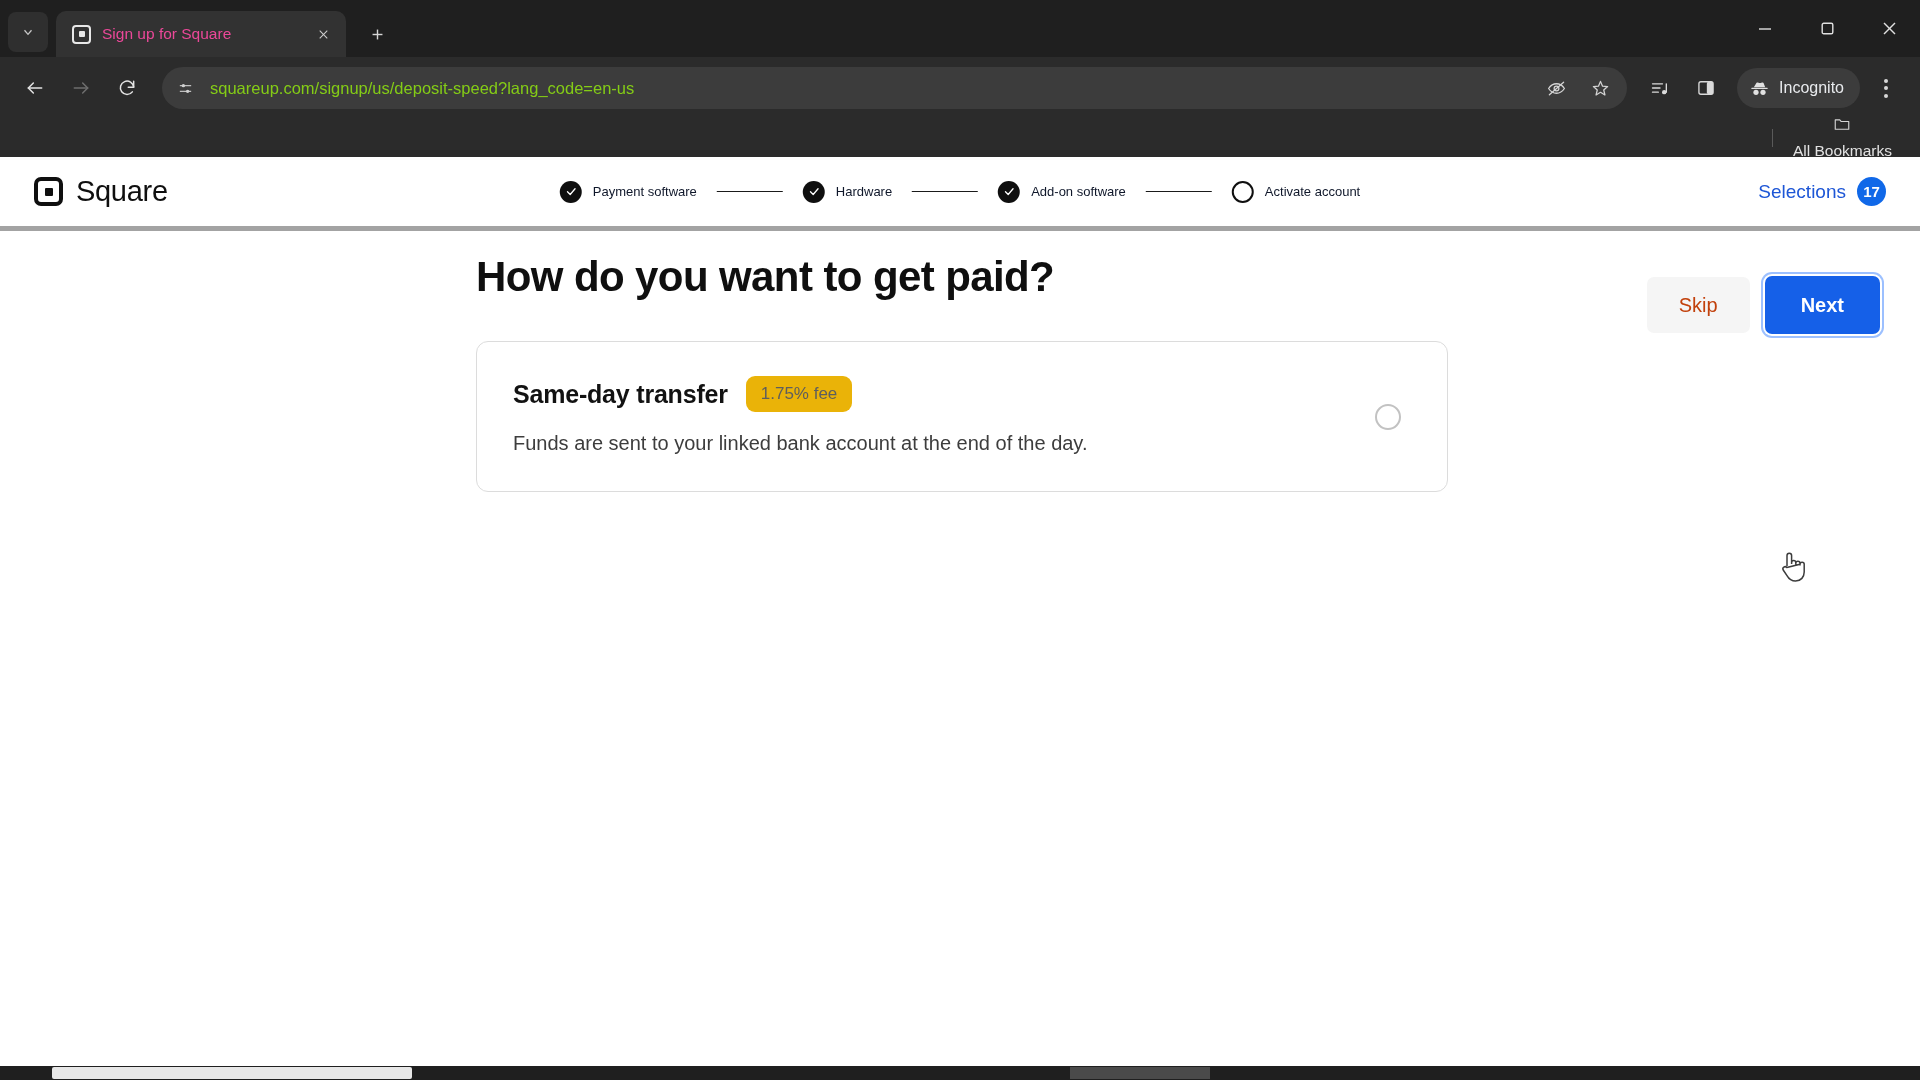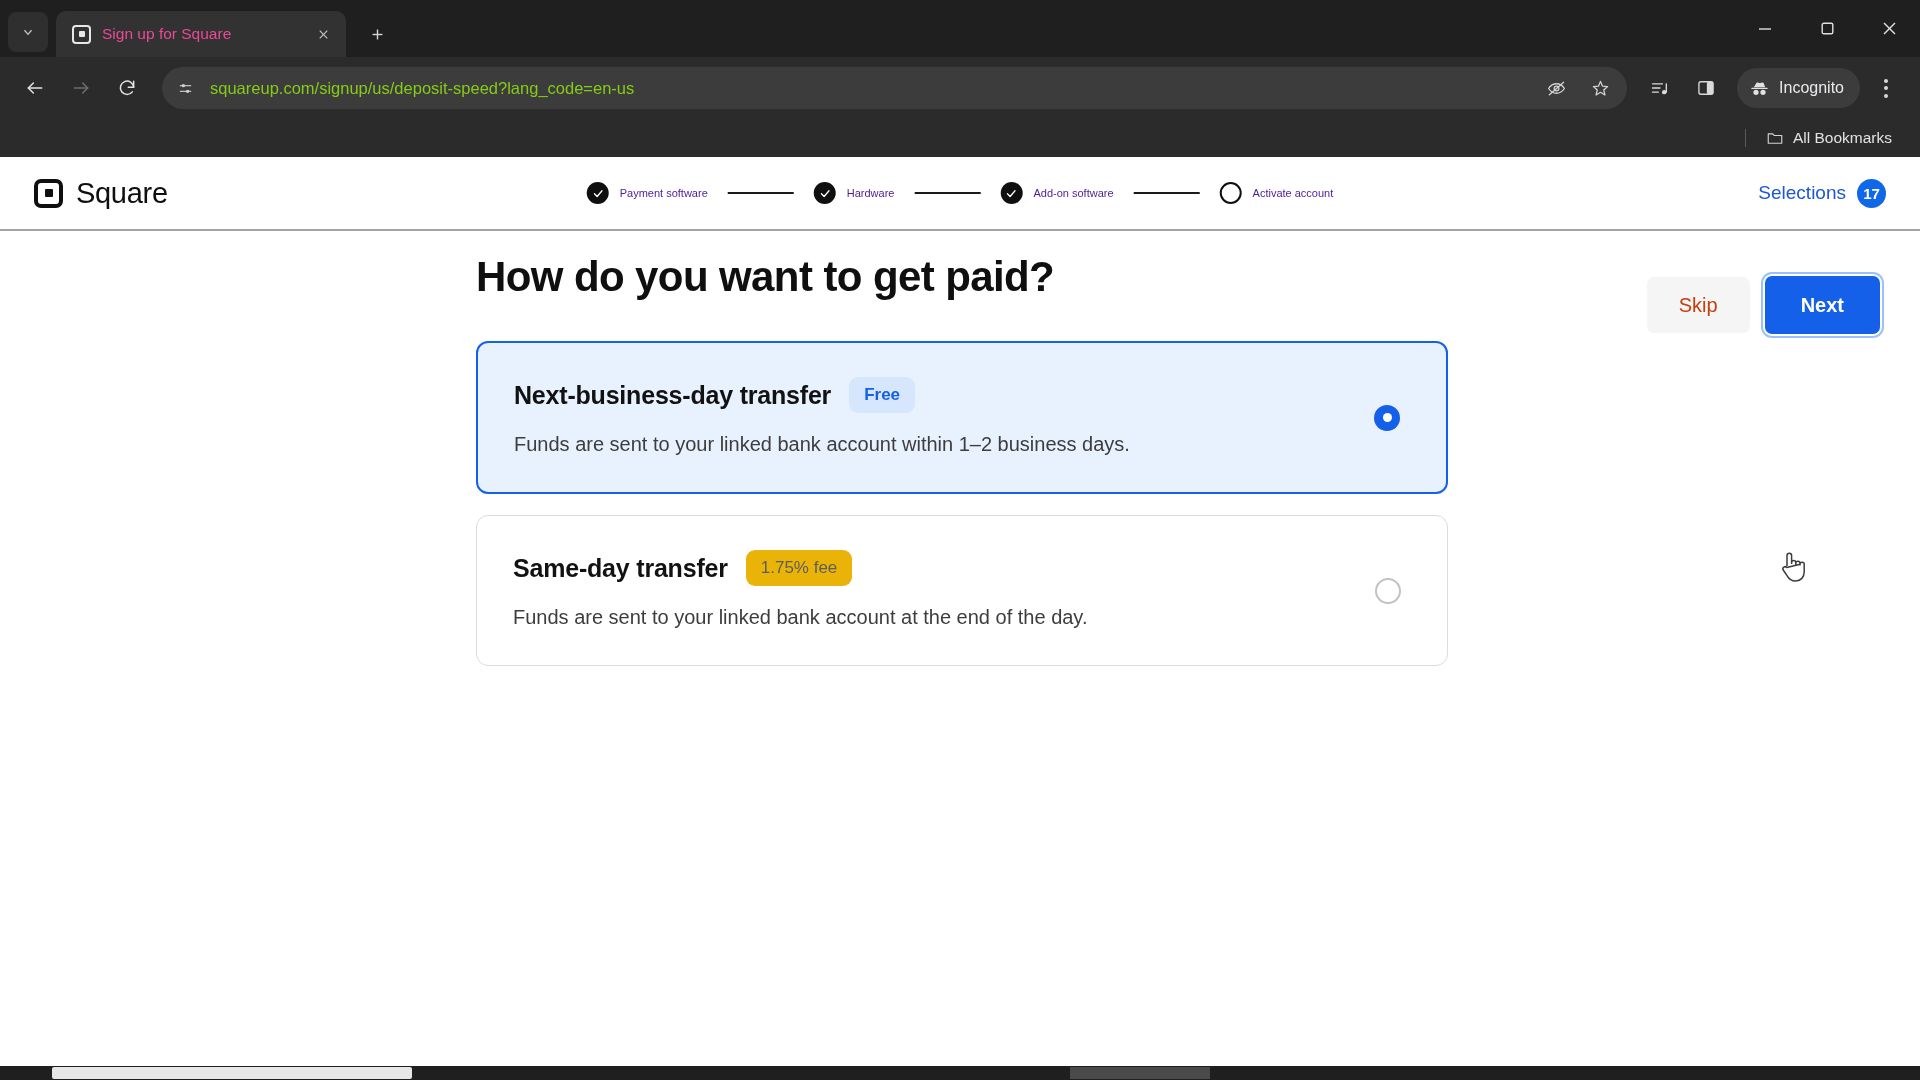--- a/index.html
+++ b/index.html
@@ -181,39 +181,39 @@
     align-items: center;
     justify-content: flex-end;
     padding-right: 18px;
     gap: 10px;
     flex: 0 0 auto;
     border-bottom: 1px solid #2b2b2b;
   }
   .bm-sep { width: 1px; height: 18px; background: #5a5a5a; }
   .bm-all {
     display: flex; align-items: center; gap: 9px;
-    padding: 5px 10px; border-radius: 6px; cursor: pointer;
+    padding: 5px 10px; border-radius: 6px; cursor: pointer; flex-direction: column;
   }
   .bm-all svg { width: 18px; height: 18px; fill: none; stroke: #d4d4d4; stroke-width: 1.5; stroke-linejoin: round; }
   .bm-all span { color: #e2e2e2; font-size: 15.5px; }
 
   
   .page {
     flex: 1;
     background: #ffffff;
     overflow: hidden;
     position: relative;
     display: flex;
     flex-direction: column;
   }
 
   .sq-header {
     height: 74px;
     flex: 0 0 74px;
-    border-bottom: 2px solid #a3a3a3;
+    border-bottom: 5px solid #a3a3a3;
     display: flex;
     align-items: center;
     padding: 0 34px;
     position: relative;
   }
 
   .sq-logo { display: flex; align-items: center; gap: 13px; cursor: pointer; }
   .sq-logo-mark {
     width: 29px; height: 29px;
     border: 4px solid #0f0f0f;
@@ -232,21 +232,21 @@
   }
   .step { display: flex; align-items: center; gap: 11px; }
   .step-dot {
     width: 22px; height: 22px; flex: 0 0 22px;
     border-radius: 50%;
     display: flex; align-items: center; justify-content: center;
   }
   .step-dot.done { background: #0f0f0f; }
   .step-dot.done svg { width: 13px; height: 13px; fill: none; stroke: #ffffff; stroke-width: 2.4; stroke-linecap: round; stroke-linejoin: round; }
   .step-dot.todo { border: 2.3px solid #0f0f0f; }
-  .step-label { font-size: 11px; color: #4c1d95; white-space: nowrap; }
+  .step-label { font-size: 13px; color: #0f172a; white-space: nowrap; }
   .step-line { width: 66px; height: 1.6px; background: #1a1a1a; margin: 0 20px; }
 
   .selections {
     position: absolute;
     right: 34px;
     display: flex; align-items: center; gap: 11px;
     cursor: pointer;
   }
   .selections-label { font-size: 19px; color: #1d56d6; font-weight: 500; }
   .selections-badge {
@@ -606,30 +606,20 @@
       <svg class="cursor-hand" viewBox="0 0 28 34">
         <path d="M9 17V6.5a2.3 2.3 0 0 1 4.6 0V15m0-1.3a2.1 2.1 0 0 1 4.2 0v1.8m0-1.2a2.1 2.1 0 0 1 4.2 0v2.1m0-1.1a2.1 2.1 0 0 1 4.2 0V23c0 5-3.3 9-8.6 9-4.6 0-6.6-1.8-8.6-5.4L5.2 21a2.2 2.2 0 0 1 3.6-2.5z" fill="#ffffff" stroke="#3c3c3c" stroke-width="1.5" stroke-linejoin="round"></path>
       </svg>
 
       <div class="content">
 
         <h1 class="headline">How do you want to get paid?</h1>
 
         <div class="cards">
 
-          <div class="card selected">
-            <div class="card-top">
-              <div class="card-title">Next-business-day transfer</div>
-              <div class="pill free">Free</div>
-            </div>
-            <div class="card-desc">Funds are sent to your linked bank account within 1–2 business days.</div>
-            <div class="radio on">
-                <i></i>
-              </div>
-          </div>
 
           <div class="card unselected">
             <div class="card-top">
               <div class="card-title">Same-day transfer</div>
               <div class="pill fee">1.75% fee</div>
             </div>
             <div class="card-desc">Funds are sent to your linked bank account at the end of the day.</div>
             <div class="radio off"></div>
           </div>
         </div>

